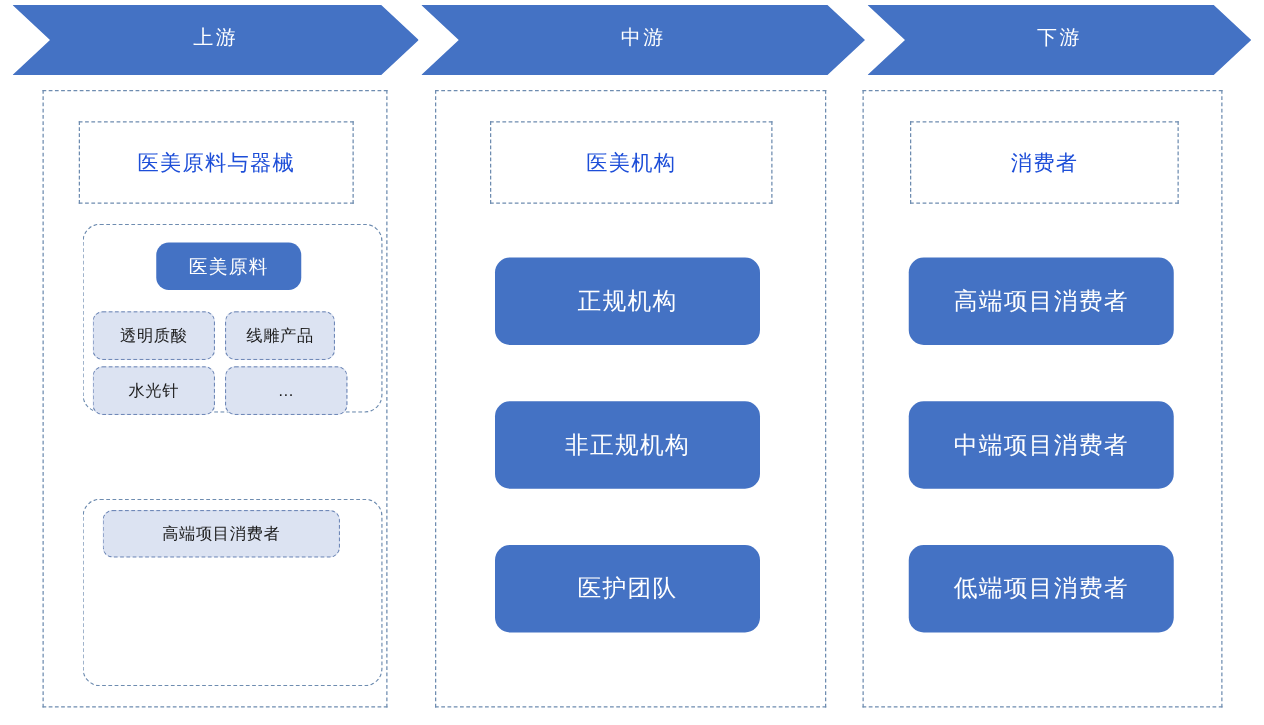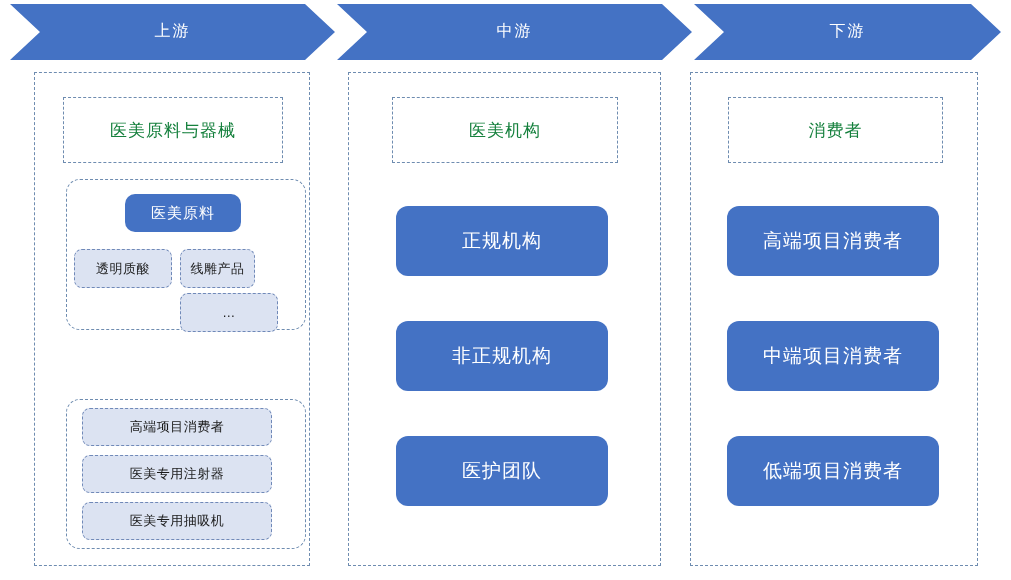--- a/index.html
+++ b/index.html
@@ -84,21 +84,21 @@
     left: 28px; width: 220px; height: 66px;
   }
   #header-midstream {
     left: 43px; width: 226px; height: 66px;
   }
   #header-downstream {
     left: 37px; width: 215px; height: 66px;
   }
   .column-header-label {
     font-size: 17px;
-    color: #15803d;
+    color: #1d4ed8;
     letter-spacing: 1px;
   }
 
   
   .group-box {
     position: absolute;
     border: 1px dashed #6E8CB0;
     border-radius: 14px;
     box-sizing: border-box;
     background: #ffffff;
@@ -150,21 +150,21 @@
     box-sizing: border-box;
     display: flex;
     align-items: center;
     justify-content: center;
     font-size: 13px;
     color: #1a1a1a;
     letter-spacing: 0.5px;
   }
   
   #sub-hyaluronic { left: 39px;  top: 176px; width: 98px; height: 39px; }
-  #sub-thread     { left: 145px; top: 176px; width: 75px; height: 39px; }
+  #sub-thread     { left: 145px; top: 176px; width: 88px; height: 39px; }
   #sub-water      { left: 39px;  top: 220px; width: 98px; height: 39px; }
   #sub-more       { left: 145px; top: 220px; width: 98px; height: 39px; }
   
   #sub-laser      { left: 47px; top: 335px; width: 190px; height: 38px; }
   #sub-syringe    { left: 47px; top: 382px; width: 190px; height: 38px; }
   #sub-suction    { left: 47px; top: 429px; width: 190px; height: 38px; }
 
   
   .card-blue {
     position: absolute;
@@ -219,34 +219,31 @@
   <div class="group-box" id="group-materials"></div>
   <div class="pill-blue" id="pill-materials">
     <span>医美原料</span>
   </div>
   <div class="subitem" id="sub-hyaluronic">
     <span>透明质酸</span>
   </div>
   <div class="subitem" id="sub-thread">
     <span>线雕产品</span>
   </div>
+  <div class="subitem" id="sub-water">
+    <span>水光针</span>
+  </div>
   <div class="subitem" id="sub-more">
     <span>…</span>
   </div>
 
   <div class="group-box" id="group-devices"></div>
   <div class="subitem" id="sub-laser">
     <span>高端项目消费者</span>
   </div>
-  <div class="subitem" id="sub-syringe">
-    <span>医美专用注射器</span>
-  </div>
-  <div class="subitem" id="sub-suction">
-    <span>医美专用抽吸机</span>
-  </div>
 </div>
 
 <div class="column" id="column-midstream">
   <div class="column-header" id="header-midstream">
     <span class="column-header-label">医美机构</span>
   </div>
   <div class="card-blue card-mid" id="card-mid-0">
     <span>正规机构</span>
   </div>
   <div class="card-blue card-mid" id="card-mid-1">

